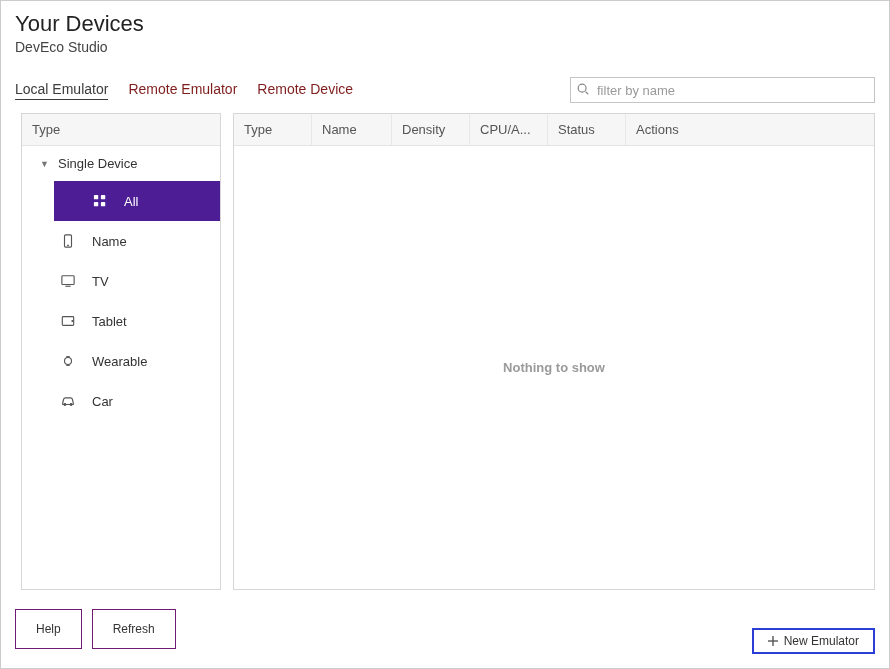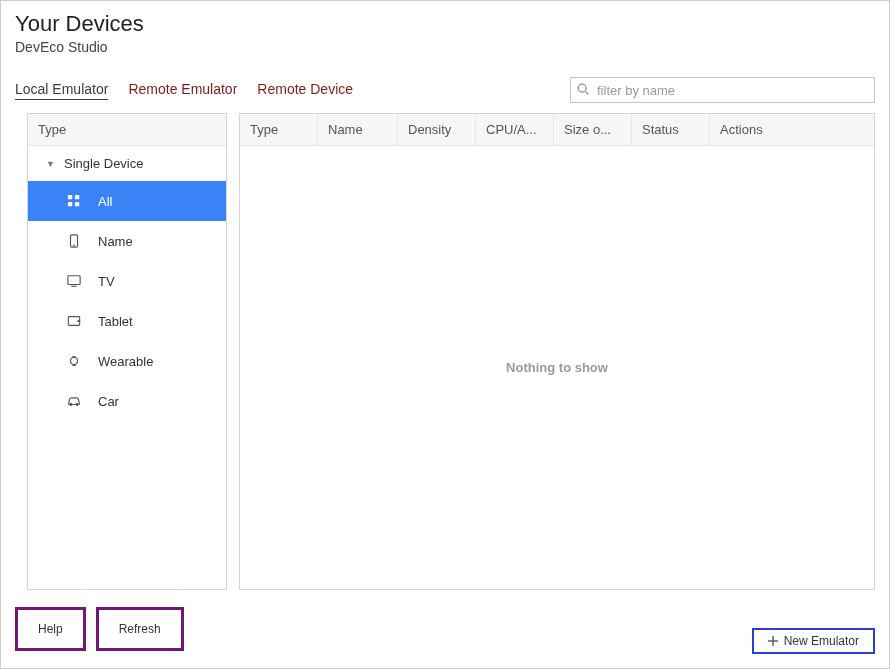--- a/index.html
+++ b/index.html
@@ -72,21 +72,21 @@
       left: 6px;
       top: 5px;
       width: 14px;
       height: 14px;
       color: #888;
     }
 
     
     .main {
       display: flex;
-      padding: 0 14px 8px 26px;
+      padding: 0 14px 8px 20px;
       flex: 1;
       gap: 12px;
       min-height: 0;
     }
     .sidebar {
       width: 200px;
       border: 1px solid #d6d6d6;
       display: flex;
       flex-direction: column;
       background: #fff;
@@ -116,22 +116,23 @@
       display: flex;
       align-items: center;
       padding: 10px 10px 10px 38px;
       font-size: 13px;
       color: #333;
       gap: 16px;
       cursor: pointer;
       height: 40px;
     }
     .device-item.selected {
-      background: #3b82f6;
+      background: #4c1d95;
       color: #fff;
+      margin-left: 32px;
     }
     .device-icon {
       width: 16px;
       height: 16px;
       display: inline-flex;
       align-items: center;
       justify-content: center;
       flex-shrink: 0;
     }
 
@@ -171,21 +172,21 @@
     }
 
     
     .footer {
       display: flex;
       padding: 6px 14px 14px 14px;
       gap: 10px;
       align-items: center;
     }
     .btn {
-      border: 3px solid #701a75;
+      border: 1px solid #701a75;
       background: #fff;
       font-size: 12px;
       padding: 12px 20px;
       cursor: pointer;
       color: #333;
     }
     .btn-primary-outline {
       border: 2px solid #2a3ed6;
       display: flex;
       align-items: center;
@@ -301,21 +302,20 @@
       <span>Car</span>
     </div>
   </div>
 
   <div class="content">
     <div class="table-header">
       <div class="th" style="width:78px">Type</div>
       <div class="th" style="width:80px">Name</div>
       <div class="th" style="width:78px">Density</div>
       <div class="th" style="width:78px">CPU/A...</div>
-      <div class="th" style="width:78px">Size o...</div>
       <div class="th" style="width:78px">Status</div>
       <div class="th" style="flex:1">Actions</div>
     </div>
     <div class="empty-state">Nothing to show</div>
   </div>
 </div>
 
 <div class="footer">
   <button class="btn">Help</button>
   <button class="btn">Refresh</button>

